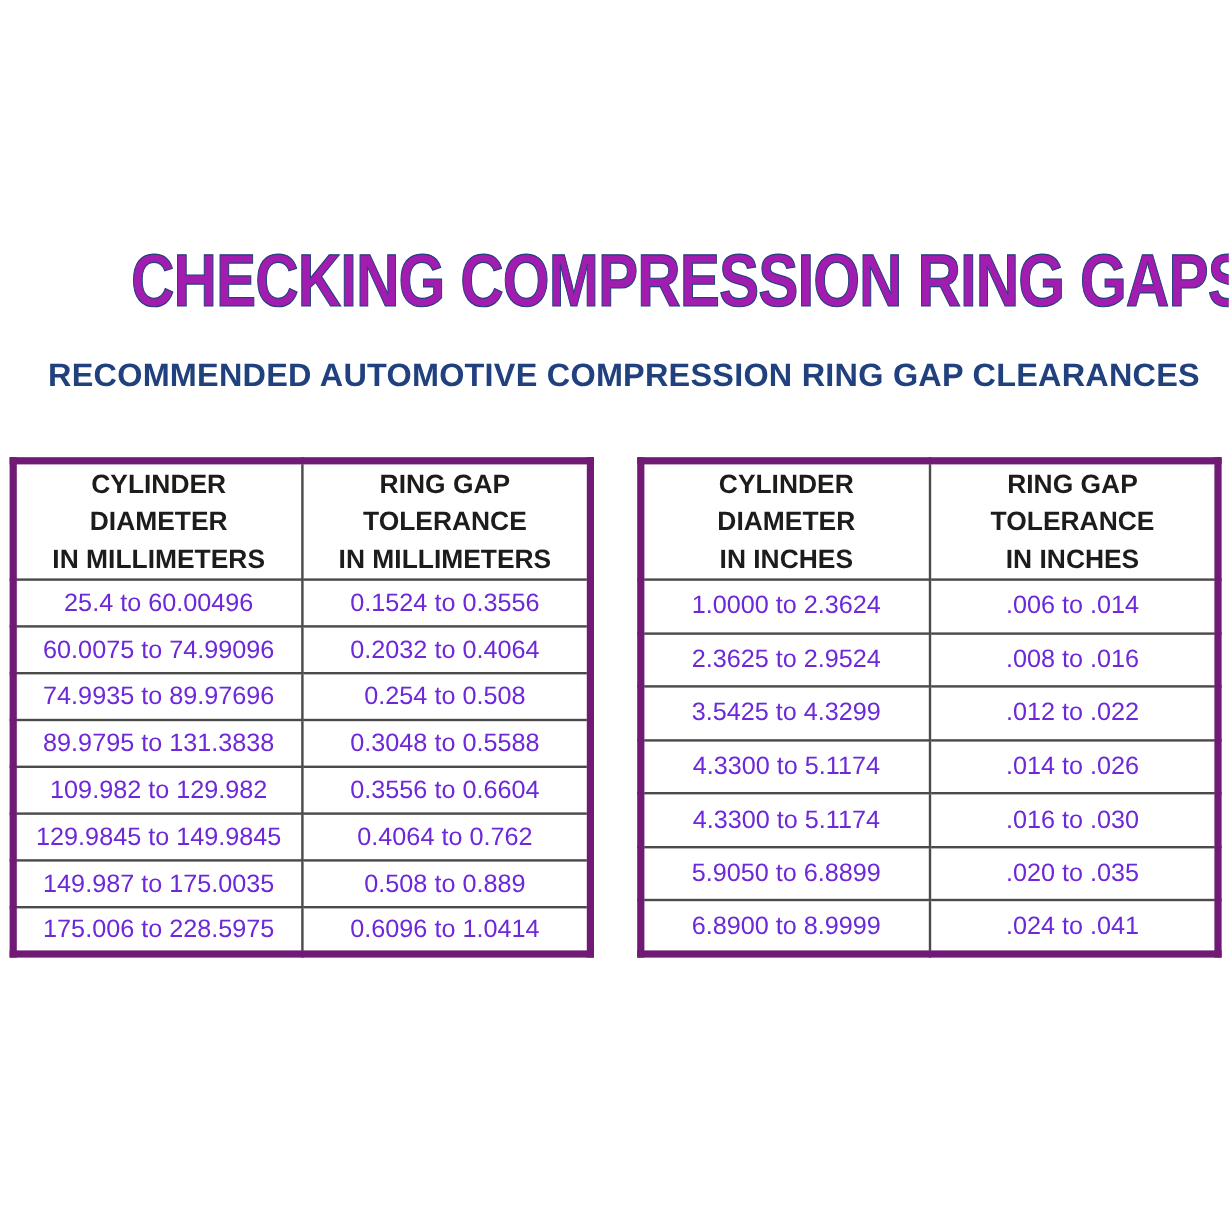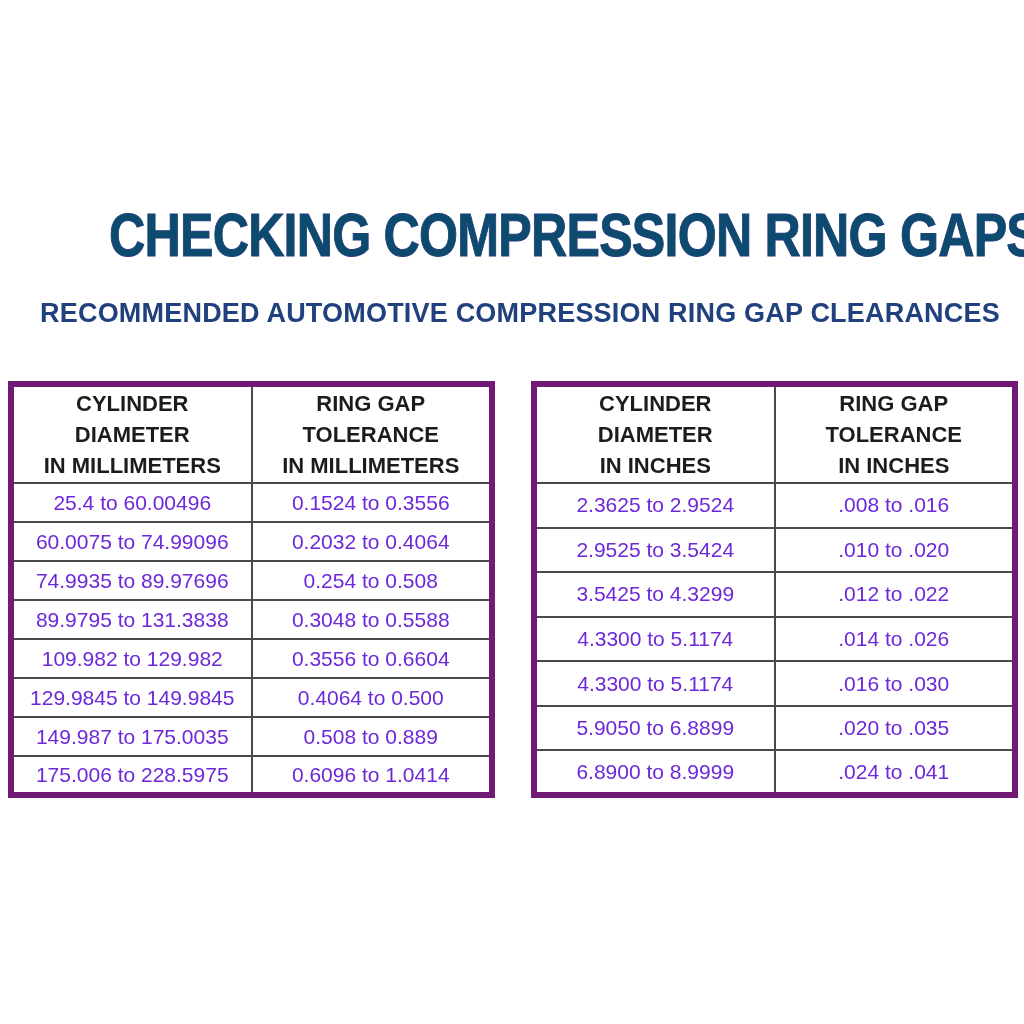--- a/index.html
+++ b/index.html
@@ -10,21 +10,21 @@
   }
   body {
     font-family: "Liberation Sans", sans-serif;
     position: relative;
   }
   .title {
     position: absolute;
     top: 204px; left: 0;
     width: 1024px;
     text-align: center;
-    color: #0c4a6e;
+    color: #a21caf;
     font-size: 62px;
     line-height: 62px;
     font-weight: bold;
     white-space: nowrap;
   }
   .title .condense {
     display: inline-block;
     transform: scaleX(0.81);
     transform-origin: center;
     letter-spacing: -1px;
@@ -113,21 +113,21 @@
         <tr>
           <td>89.9795 to 131.3838</td>
           <td>0.3048 to 0.5588</td>
         </tr>
         <tr>
           <td>109.982 to 129.982</td>
           <td>0.3556 to 0.6604</td>
         </tr>
         <tr>
           <td>129.9845 to 149.9845</td>
-          <td>0.4064 to 0.500</td>
+          <td>0.4064 to 0.762</td>
         </tr>
         <tr>
           <td>149.987 to 175.0035</td>
           <td>0.508 to 0.889</td>
         </tr>
         <tr>
           <td>175.006 to 228.5975</td>
           <td>0.6096 to 1.0414</td>
         </tr>
       </tbody>
@@ -139,26 +139,26 @@
           <th>CYLINDER
 DIAMETER
 IN INCHES</th>
           <th>RING GAP
 TOLERANCE
 IN INCHES</th>
         </tr>
       </thead>
       <tbody>
         <tr>
+          <td>1.0000 to 2.3624</td>
+          <td>.006 to .014</td>
+        </tr>
+        <tr>
           <td>2.3625 to 2.9524</td>
           <td>.008 to .016</td>
-        </tr>
-        <tr>
-          <td>2.9525 to 3.5424</td>
-          <td>.010 to .020</td>
         </tr>
         <tr>
           <td>3.5425 to 4.3299</td>
           <td>.012 to .022</td>
         </tr>
         <tr>
           <td>4.3300 to 5.1174</td>
           <td>.014 to .026</td>
         </tr>
         <tr>

